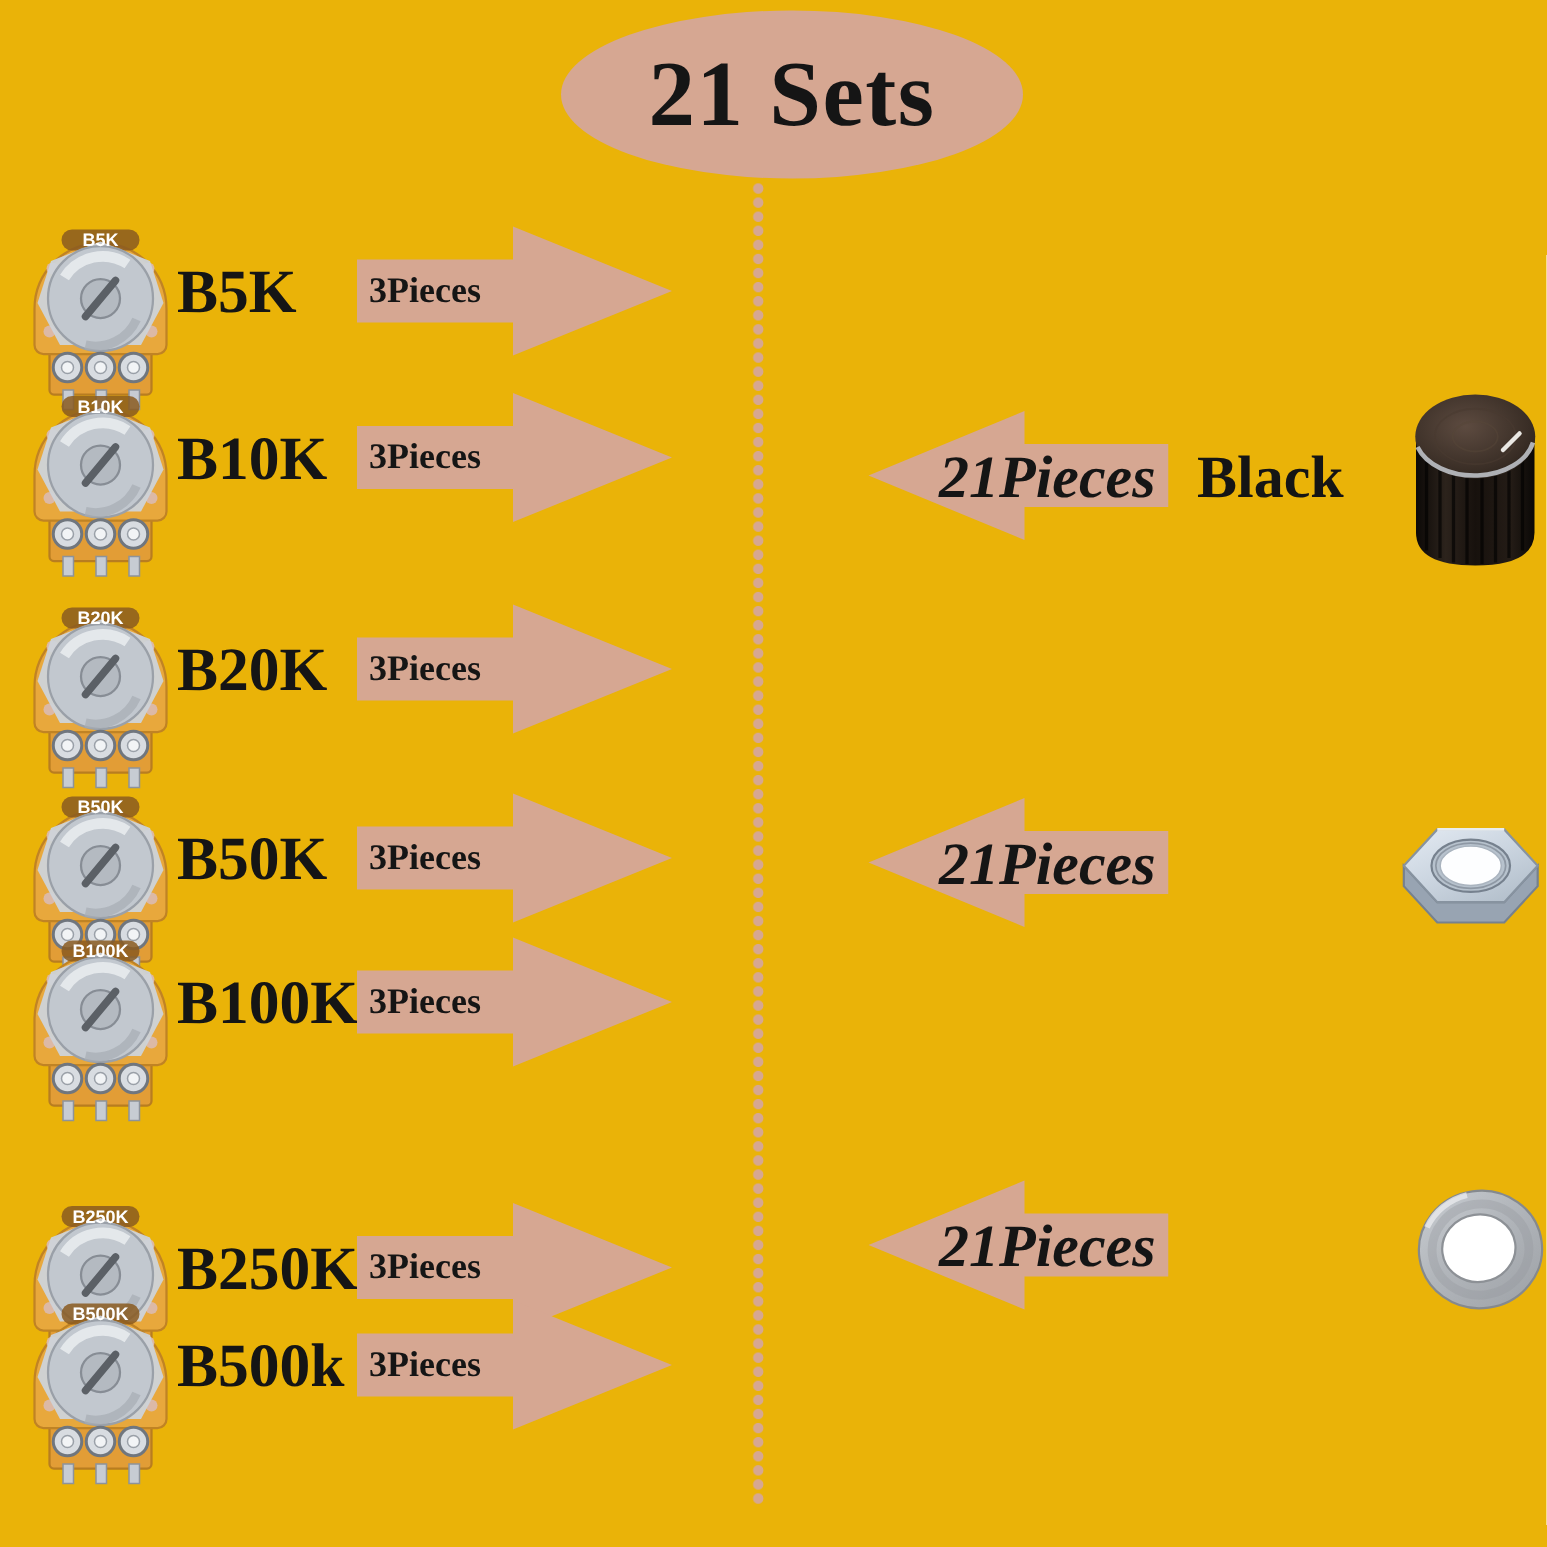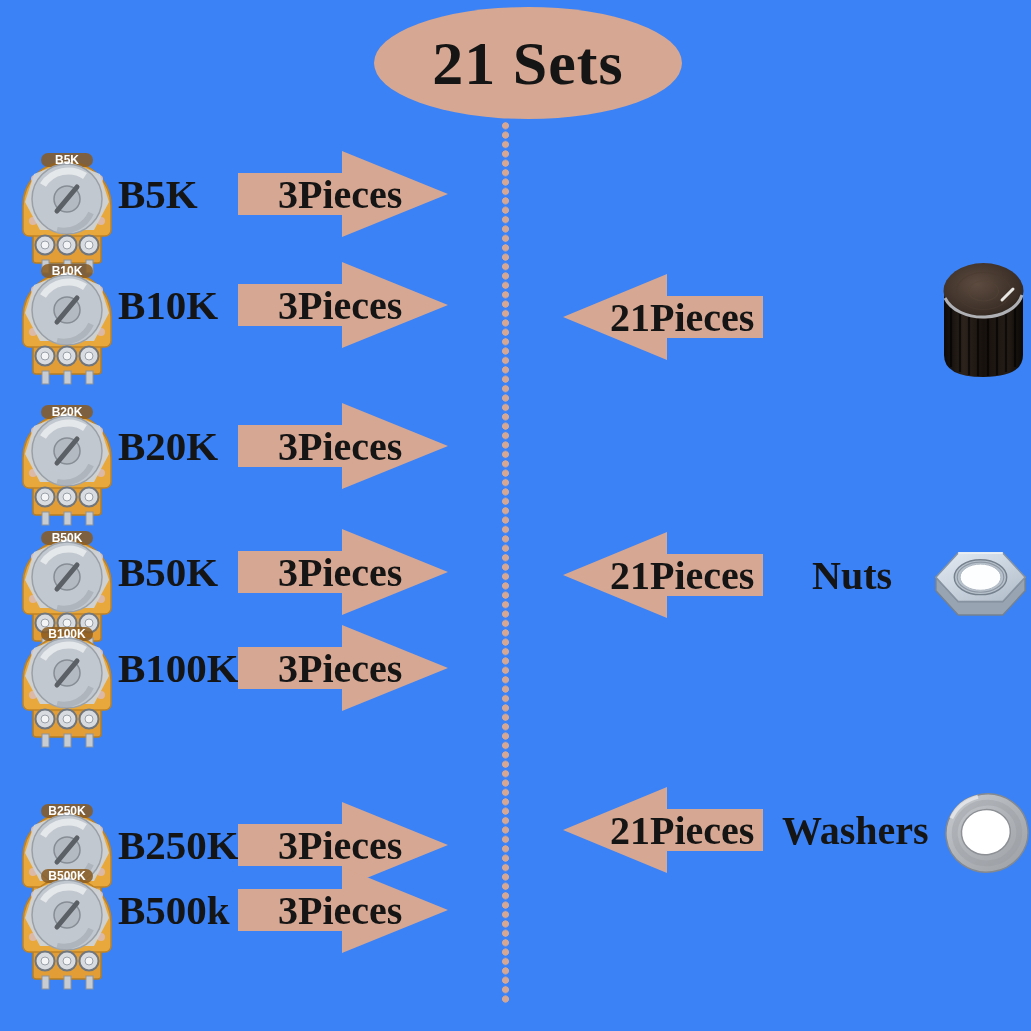--- a/index.html
+++ b/index.html
@@ -1,21 +1,21 @@
 <!DOCTYPE html>
 <html style="--tan: #d6a792; --ink: #151515;"><head>
 <meta charset="utf-8">
 <style>
   :root{
     --tan:#d6a792;
     --ink:#151515;
   }
   html,body{margin:0;padding:0;background:#ffffff;}
   .canvas{
-    position:relative;width:1031px;height:1031px;background:#3b82f6;
+    position:relative;width:1031px;height:1031px;background:#eab308;
     overflow:hidden;margin:0 auto;
     font-family:"Liberation Serif","DejaVu Serif",serif;
     color:var(--ink);
   }
   
   .ellipse{
     position:absolute;left:374px;top:7px;width:308px;height:112px;
     background:var(--tan);border-radius:50%;
     display:flex;align-items:center;justify-content:center;
   }
@@ -30,25 +30,25 @@
   .pot-row{position:absolute;left:0;width:470px;height:126px;}
   .pot-img{position:absolute;left:14px;top:17px;width:106px;height:126px;}
   .pot-label{
     position:absolute;left:118px;top:0;height:126px;display:flex;align-items:center;
     font-size:41px;font-weight:700;white-space:nowrap;
   }
   .arrow-wrap{position:absolute;left:238px;top:19px;width:212px;height:88px;}
   .arrow-wrap svg{position:absolute;left:0;top:0;width:212px;height:88px;}
   .qty{
     position:absolute;left:8px;top:0;height:88px;display:flex;align-items:center;
-    font-size:40px;font-weight:700;white-space:nowrap;margin-left:32px;
+    font-size:24px;font-weight:700;white-space:nowrap;
   }
   
   .right-row{position:absolute;left:560px;width:471px;height:132px;}
-  .arrow-left-wrap{position:absolute;left:1px;top:22px;width:202px;height:88px;}
+  .arrow-left-wrap{position:absolute;left:17px;top:22px;width:202px;height:88px;font-style:italic;}
   .arrow-left-wrap svg{position:absolute;left:0;top:0;width:202px;height:88px;}
   .qty21{
     position:absolute;left:49px;top:0;height:88px;display:flex;align-items:center;
     font-size:40px;font-weight:700;white-space:nowrap;
   }
   .item-label{
     position:absolute;top:0;height:132px;display:flex;flex-direction:column;justify-content:center;
     font-size:40px;font-weight:700;line-height:47px;white-space:nowrap;
   }
   .item-img{position:absolute;}
@@ -268,49 +268,44 @@
   </div>
 
   <div class="right-row" style="top:251px">
     <div class="arrow-left-wrap">
       <svg viewBox="0 0 202 88">
           <use href="#sym-arrow-left"></use>
         </svg>
       <span class="qty21">21Pieces</span>
     </div>
     <div class="item-label" style="left:238px">
+      <span>Black</span>
     </div>
     <svg class="item-img" style="left:376px;top:2px;width:95px;height:132px" viewBox="0 0 95 132">
         <use href="#sym-knob"></use>
       </svg>
   </div>
 
   <div class="right-row" style="top:509px">
     <div class="arrow-left-wrap">
       <svg viewBox="0 0 202 88">
           <use href="#sym-arrow-left"></use>
         </svg>
       <span class="qty21">21Pieces</span>
     </div>
-    <div class="item-label" style="left:252px">
-      <span>Nuts</span>
-    </div>
     <svg class="item-img" style="left:372px;top:29px;width:97px;height:90px" viewBox="0 0 100 92">
         <use href="#sym-nut"></use>
       </svg>
   </div>
 
   <div class="right-row" style="top:764px">
     <div class="arrow-left-wrap">
       <svg viewBox="0 0 202 88">
           <use href="#sym-arrow-left"></use>
         </svg>
       <span class="qty21">21Pieces</span>
     </div>
-    <div class="item-label" style="left:222px">
-      <span>Washers</span>
-    </div>
     <svg class="item-img" style="left:382px;top:25px;width:90px;height:88px" viewBox="0 0 92 88">
         <use href="#sym-washer"></use>
       </svg>
   </div>
 
 </div>
 
 </body></html>

